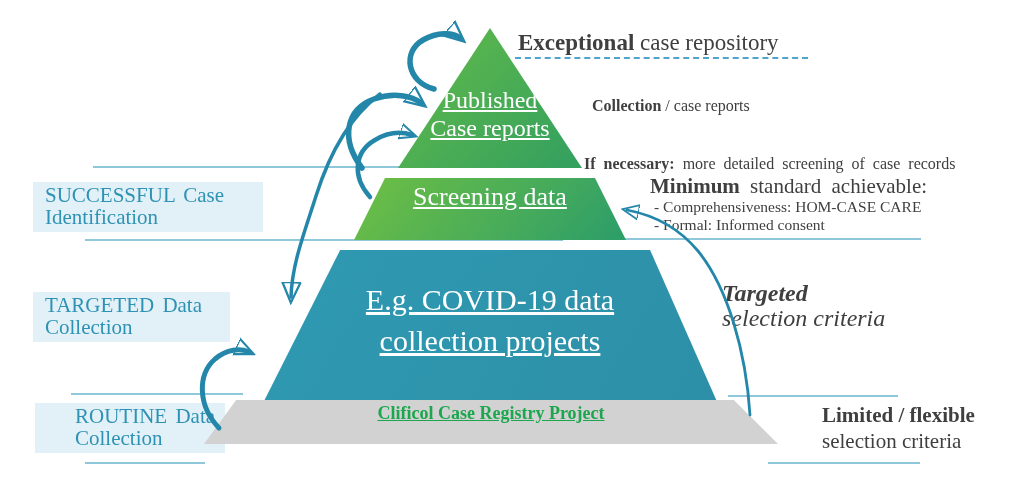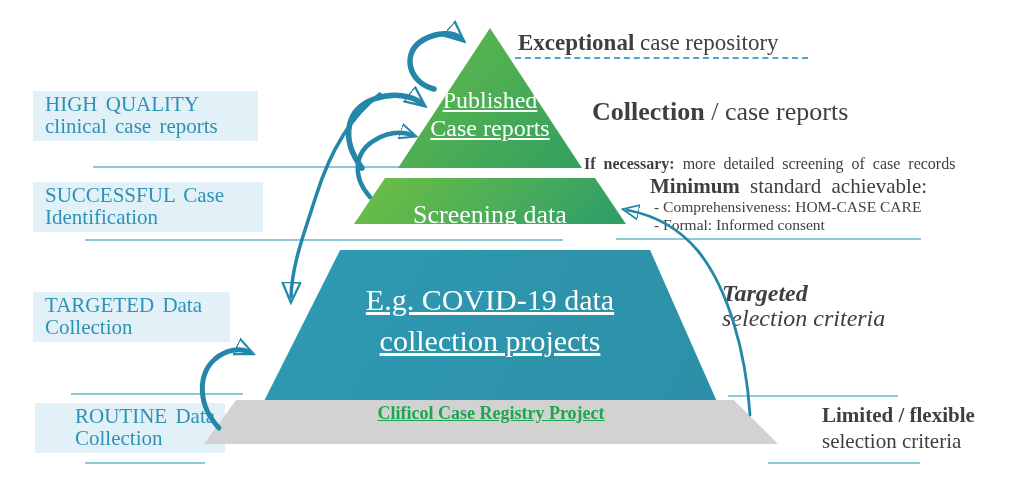--- a/index.html
+++ b/index.html
@@ -33,42 +33,42 @@
   }
   
   .level{ position:absolute; color:#fff; text-align:center;text-decoration:underline; }
   .level-1{
     left:398px; top:28px; width:184px; height:140px;
     clip-path:polygon(50% 0, 100% 100%, 0 100%);
     background:linear-gradient(135deg,#5FB84A 10%,#35A15F 95%);
     font-size:24px; line-height:28px; padding-top:58px;
   }
   .level-2{
-    left:354px; top:178px; width:272px; height:46px;
+    left:354px; top:178px; width:272px; height:62px;
     clip-path:polygon(11.4% 0, 88.6% 0, 100% 100%, 0 100%);
     background:linear-gradient(130deg,#6CBE45 5%,#2F9F68 95%);
-    font-size:26px; padding-top:22px;
+    font-size:26px; padding-top:4px;
   }
   .level-3{
     left:258px; top:250px; width:464px; height:163px;
     clip-path:polygon(17.7% 0, 84.5% 0, 100% 100%, 0 100%);
     background:linear-gradient(120deg,#2F9AB2 0%,#2C8FA7 100%);
     font-size:30px; line-height:41px; padding-top:29px;
   }
   .level-4{
     left:204px; top:400px; width:574px; height:44px;
     clip-path:polygon(5.6% 0, 92.3% 0, 100% 100%, 0 100%);
     background:var(--gray);
     color:var(--clificol-green); font-weight:bold; font-size:18px; padding-top:3px;
   }
   
   .rtext{ position:absolute; color:var(--text-dark); white-space:nowrap; }
   .rtext b{ font-weight:bold; }
   .r-exceptional{ left:518px; top:30px; font-size:23px; }
-  .r-collection{ left:592px; top:97px; font-size:26px; }
+  .r-collection{ left:592px; top:97px; font-size:16px; }
   .r-ifnecessary{ left:584px; top:155px; font-size:16px; word-spacing:4px; }
   .r-minimum{ left:650px; top:174px; font-size:21px; word-spacing:5px; }
   .r-bullet1{ left:654px; top:198px; font-size:15.5px; }
   .r-bullet2{ left:654px; top:216px; font-size:15.5px; }
   .r-targeted{ left:722px; top:281px; font-size:24px; line-height:25px;font-style:italic; }
   .r-limited{ left:776px; top:402px; font-size:21px; line-height:26px;margin-left:46px; }
   .two-line b{ display:block; }
   
   .arrows{ position:absolute; left:0; top:0; width:1015px; height:491px; pointer-events:none; }
   .arrows path{ fill:none; stroke:var(--arrow); stroke-linecap:round; }
@@ -80,24 +80,20 @@
 
   <div class="sep" style="left:93px;  top:166px; width:452px;"></div>
   <div class="sep" style="left:85px;  top:239px; width:478px;"></div>
   <div class="sep" style="left:616px; top:238px; width:305px;"></div>
   <div class="sep" style="left:71px;  top:393px; width:172px;"></div>
   <div class="sep" style="left:728px; top:395px; width:170px;"></div>
   <div class="sep" style="left:85px;  top:462px; width:120px;"></div>
   <div class="sep" style="left:768px; top:462px; width:152px;"></div>
   <div class="sep-dashed" style="left:515px; top:57px; width:293px;"></div>
 
-  <div class="llabel" style="left:33px; top:91px;  min-width:225px;">
-    <div>HIGH QUALITY</div>
-    <div>clinical case reports</div>
-  </div>
   <div class="llabel" style="left:33px; top:182px; min-width:230px;">
     <div>SUCCESSFUL  Case</div>
     <div>Identification</div>
   </div>
   <div class="llabel" style="left:33px; top:292px; min-width:197px;">
     <div>TARGETED  Data</div>
     <div>Collection</div>
   </div>
   <div class="llabel" style="left:35px; top:403px; min-width:157px;padding-left:40px;">
     <div>ROUTINE  Data</div>

